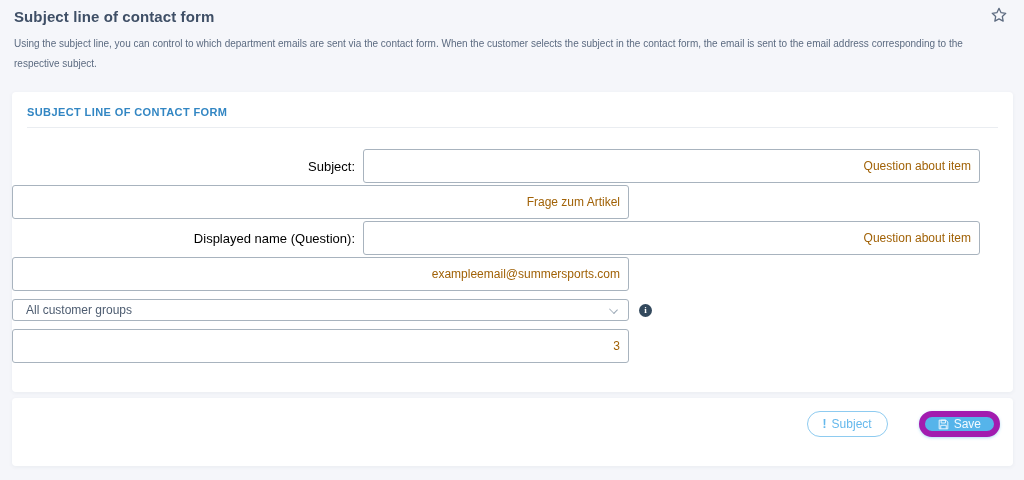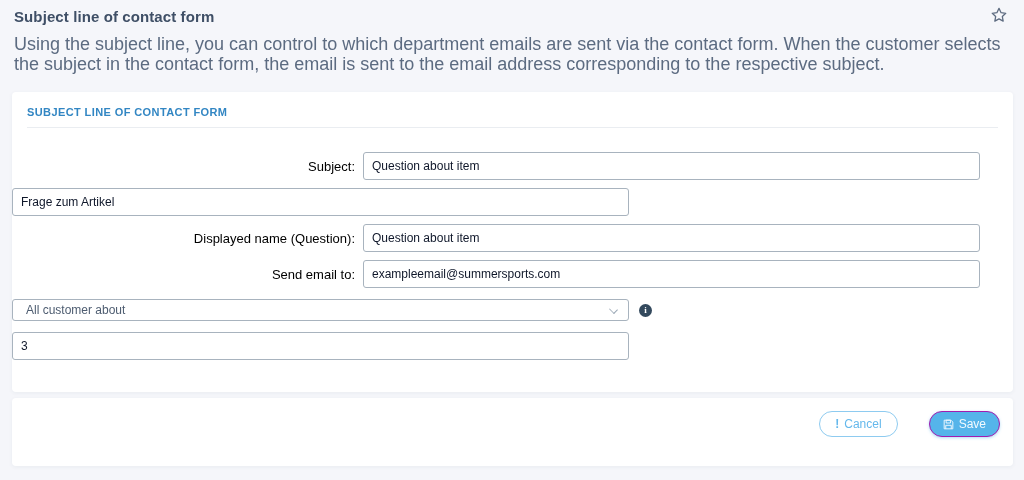--- a/index.html
+++ b/index.html
@@ -8,21 +8,21 @@
     background: #f5f6fa;
     font-family: "Liberation Sans", "DejaVu Sans", sans-serif;
     position: relative;
     color: #44536b;
   }
 
   
   .page-header { position: absolute; left: 14px; top: 8px; right: 14px; }
   .page-title { font-size: 15px; font-weight: 700; color: #3f4f66; letter-spacing: .1px; }
   .page-desc {
-    margin-top: 9px; font-size: 18px; line-height: 20px;
+    margin-top: 9px; font-size: 10px; line-height: 20px;
     color: #5c6b81; max-width: 998px;
   }
   .fav-star {
     position: absolute; right: 16px; top: 6px; width: 18px; height: 18px;
     cursor: pointer;
   }
   .fav-star svg { width: 18px; height: 18px; display: block; }
 
   
   .card {
@@ -43,24 +43,24 @@
   .rows { padding-top: 27px; }
   .form-row {
     display: flex; align-items: center; margin-bottom: 14px; height: 22px;
     position: relative;
   }
   .row-label {
     width: 351px; text-align: right; padding-right: 8px;
     font-size: 13px; color: #000000; flex: 0 0 auto;
   }
   .text-input {
-    width: 617px; height: 28px;
+    width: 617px; height: 34px;
     border: 1px solid #a8b3be; border-radius: 3px; background: #fff;
     font-family: "Liberation Sans", sans-serif;
-    font-size: 12px; color: #0f172a; padding: 0 8px; outline: none;
+    font-size: 12px; color: #a16207; padding: 0 8px; outline: none; text-align: right;
   }
   .select-box {
     width: 617px; height: 22px;
     border: 1px solid #a8b3be; border-radius: 3px; background: #fff;
     display: flex; align-items: center; position: relative;
     font-size: 12px; color: #4d5c70; padding: 0 24px 0 13px; cursor: pointer;
   }
   .select-chevron {
     position: absolute; right: 11px; top: 6px;
     width: 7px; height: 7px;
@@ -81,21 +81,21 @@
     height: 26px; border-radius: 13px; font-size: 12px;
     display: inline-flex; align-items: center; gap: 5px;
     font-family: "Liberation Sans", sans-serif; cursor: pointer;
   }
   .btn-cancel {
     background: #ffffff; border: 1px solid #8ecbf0; color: #64b8ec;
     padding: 0 15px; margin-right: 31px;
   }
   .btn-cancel .bang { font-weight: 700; font-size: 12px; }
   .btn-save {
-    background: #55b4ea; border: 1px solid #a21caf; color: #f2faff;
+    background: #55b4ea; border: 6px solid #a21caf; color: #f2faff;
     padding: 0 13px; box-shadow: 0 1px 3px rgba(85,180,234,.45);
   }
   .btn-save svg { width: 11px; height: 11px; display: block; }
 </style>
 </head>
 <body>
 
 <div class="page-header">
   <div class="page-title">Subject line of contact form</div>
   <div class="page-desc">Using the subject line, you can control to which department emails are sent via the contact form. When the customer selects the subject in the contact form, the email is sent to the email address corresponding to the respective subject.</div>
@@ -122,46 +122,45 @@
 
   </div>
 
   <div class="form-row">
     <label class="row-label">Displayed name (Question):</label>
     <input class="text-input" type="text" value="Question about item" style="">
 
   </div>
 
   <div class="form-row">
-    <label class="row-label">Send email to:</label>
     <input class="text-input" type="text" value="exampleemail@summersports.com" style="">
 
   </div>
 
   <div class="form-row">
 
     <div class="select-box">
-      <span class="select-value">All customer about</span>
+      <span class="select-value">All customer groups</span>
       <span class="select-chevron"></span>
     </div>
     <span class="info-icon">i</span>
   </div>
 
   <div class="form-row">
     <input class="text-input" type="text" value="3" style="">
 
   </div>
 </div>
 </div>
 
 <div class="card footer-card">
   <div class="footer-btns">
     <button class="btn btn-cancel">
       <span class="bang">!</span>
-      <span>Cancel</span>
+      <span>Subject</span>
     </button>
     <button class="btn btn-save">
       <span>
         <svg viewBox="0 0 14 14" fill="none" stroke="#f2faff" stroke-width="1.2">
           <path d="M1.5 1.5h8.6l2.4 2.4v8.6H1.5z"></path>
           <path d="M4 1.5h5.5v3.6H4z"></path>
           <path d="M3.5 12.5V8h7v4.5"></path>
         </svg>
       </span>
       <span>Save</span>

